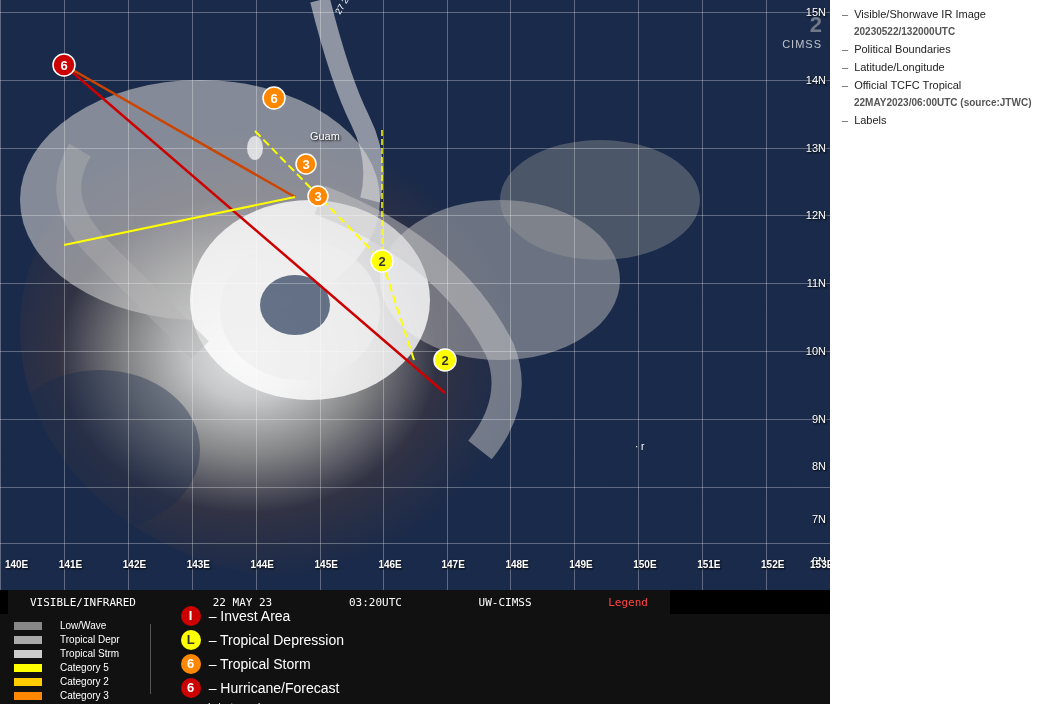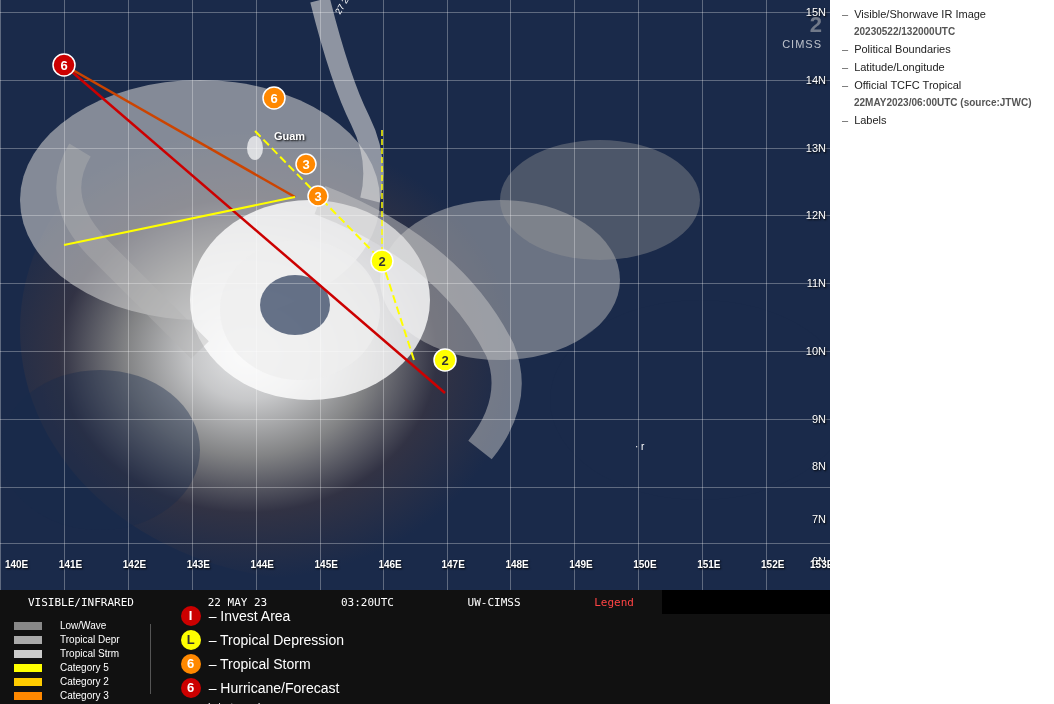--- a/index.html
+++ b/index.html
@@ -54,28 +54,28 @@
       color: white;
       font-size: 10px;
       font-weight: bold;
       text-shadow: 1px 1px 2px black;
       transform: translateX(-50%);
     }
 
     
     #bottom-bar {
       position: absolute;
-      left: 0; top: 590px;
+      left: 8px; top: 590px;
       width: 662px;
       height: 24px;
       background: #111;
       display: flex;
       align-items: center;
       justify-content: space-between;
-      padding: 0 28px;
+      padding: 0 22px;
     }
 
     .bottom-text {
       color: white;
       font-size: 11px;
       font-family: monospace;
     }
 
     .bottom-text.red { color: #ff4444; }
 
@@ -206,22 +206,23 @@
       width: 830px;
       height: 590px;
       pointer-events: none;
     }
 
     
     .place-label {
       position: absolute;
       color: white;
       font-size: 11px;
-      font-weight: bold;
+      font-weight: normal;
       text-shadow: 1px 1px 2px black;
+      margin-left: 36px;
     }
   </style>
 </head>
 <body>
 
 <div id="map-area">
 
   <svg id="map-bg" viewBox="0 0 830 590" xmlns="http://www.w3.org/2000/svg">
     <defs>
       <radialGradient id="stormGrad" cx="38%" cy="55%" r="45%">

